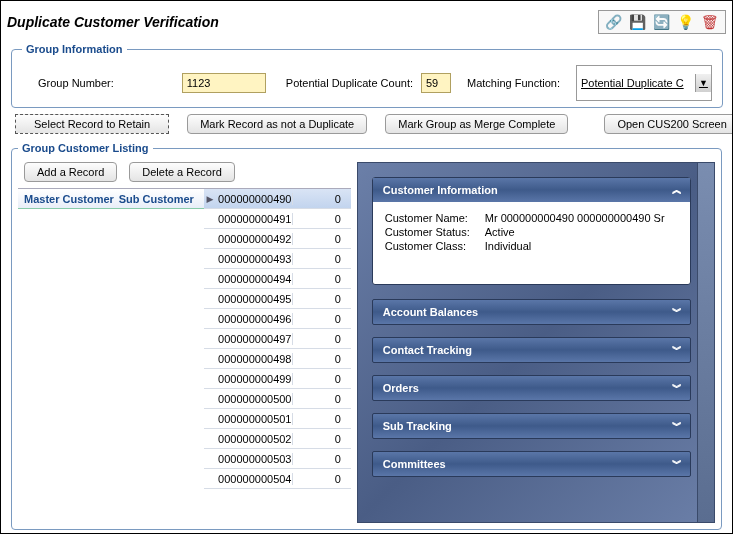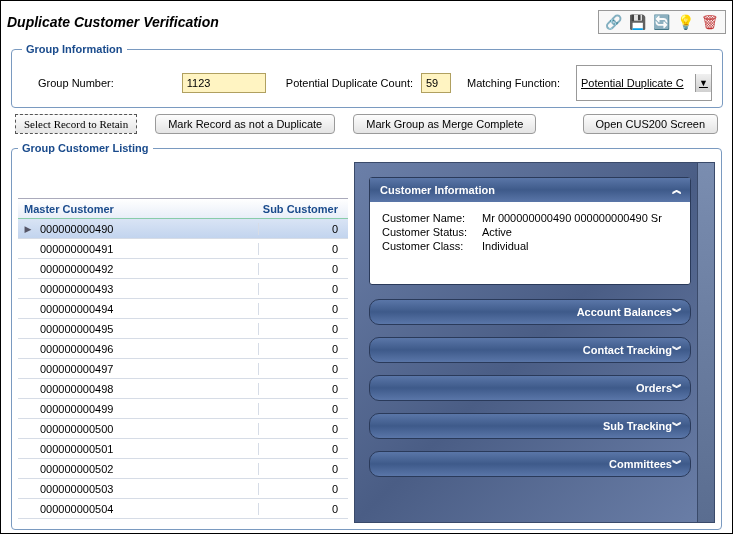--- a/index.html
+++ b/index.html
@@ -115,23 +115,22 @@
     border: 1px solid #9a9a9a;
     border-radius: 4px;
     padding: 3px 12px;
     font-size: 11px;
     cursor: pointer;
     white-space: nowrap;
   }
   .btn.wide-dotted {
     border: 1px dashed #555;
     background: linear-gradient(#fdfdfd, #e4e4e4);
-    padding: 3px 8px;
+    padding: 3px 18px;
     border-radius: 0;
-    font-family: Liberation Serif, serif;
   }
   fieldset.listing {
     border: 1px solid #7a9ac0;
     border-radius: 4px;
     margin: 4px 10px 10px 10px;
     padding: 8px 6px 6px 6px;
     height: 388px;
     position: relative;
   }
   fieldset.listing > legend {
@@ -153,22 +152,21 @@
   .left-buttons {
     display: flex;
     gap: 12px;
     padding: 0 0 6px 6px;
   }
   .grid {
     border-top: 1px solid #aab;
     flex: 1;
     overflow: hidden;
     display: flex;
-    flex-direction: column;
-    margin-top: 36px;
+    flex-direction: row;
   }
   .grid-header {
     display: flex;
     background: linear-gradient(#fff, #e8eef8);
     color: #1a4b8c;
     font-weight: bold;
     border-bottom: 1px solid #8ca;
     height: 20px;
     align-items: center;
   }
@@ -266,25 +264,26 @@
   .panel-body .info-label {
     width: 100px;
   }
   .collapsed-panel {
     background: linear-gradient(#5a76a8 0%, #3e5a8a 50%, #5a76a8 100%);
     color: #fff;
     font-weight: bold;
     font-size: 11px;
     padding: 5px 10px;
     display: flex;
-    justify-content: flex-end;
+    justify-content: space-between;
     align-items: center;
     border: 1px solid #2a3a5a;
-    border-radius: 10px;
+    border-radius: 2px;
     cursor: pointer;
+    gap: 10px;
   }
   .collapsed-stack {
     display: flex;
     flex-direction: column;
     gap: 12px;
   }
 </style>
 </head>
 <body>
 
@@ -322,20 +321,24 @@
     <button class="btn">Mark Record as not a Duplicate</button>
     <button class="btn">Mark Group as Merge Complete</button>
     <span style="flex:1"></span>
     <button class="btn">Open CUS200 Screen</button>
   </div>
 
   <fieldset class="listing">
     <legend>Group Customer Listing</legend>
     <div class="listing-body">
       <div class="left-pane">
+        <div class="left-buttons">
+          <button class="btn">Add a Record</button>
+          <button class="btn">Delete a Record</button>
+        </div>
         <div class="grid">
           <div class="grid-header">
             <div class="col1">Master Customer</div>
             <div class="col2">Sub Customer</div>
           </div>
           <div class="grid-rows" id="grid-rows">
               <div class="grid-row selected">
                 <div class="indicator">▶</div>
                 <div class="c1">000000000490</div>
                 <div class="c2">0</div>

